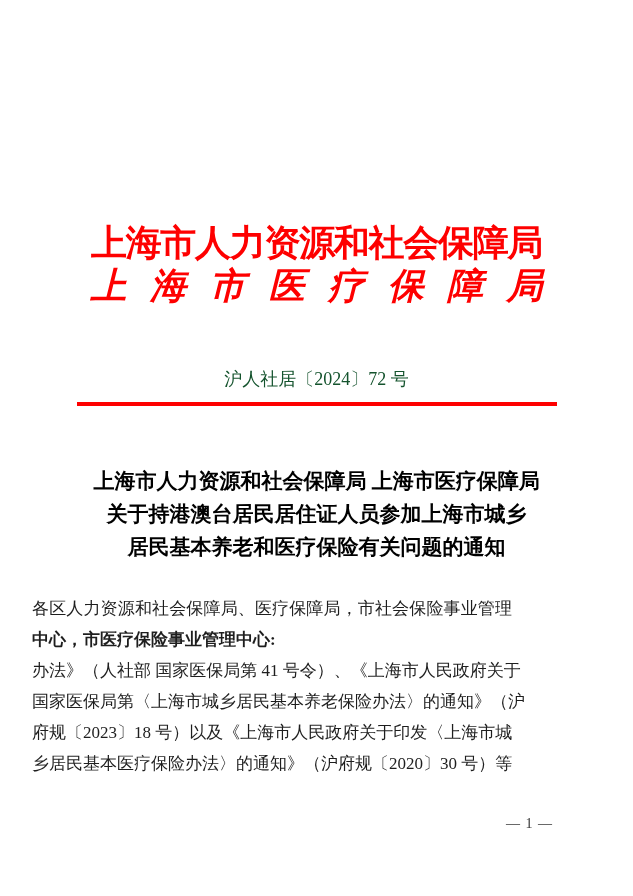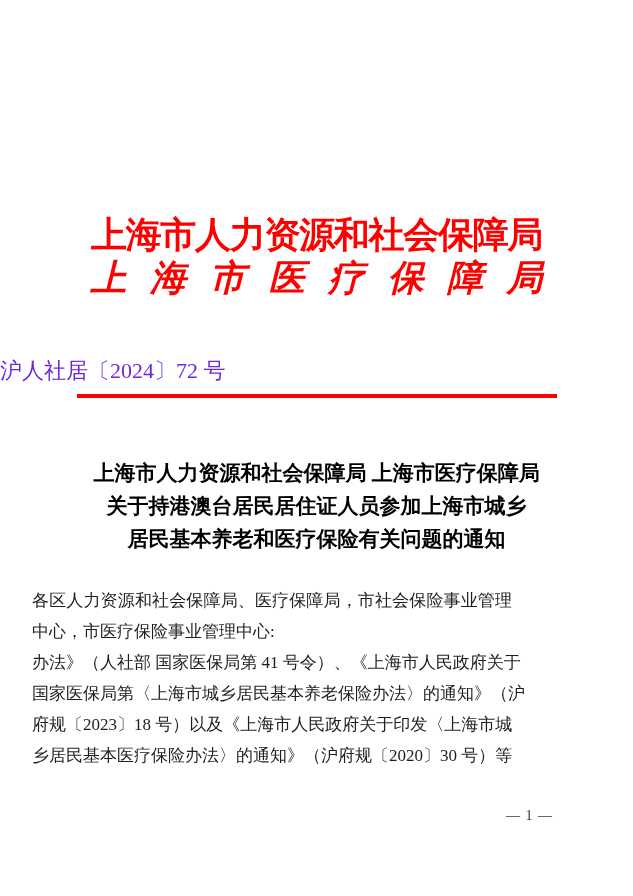--- a/index.html
+++ b/index.html
@@ -19,44 +19,45 @@
   .page {
     position: relative;
     width: 633px;
     height: 896px;
     background: #ffffff;
   }
   
   .letterhead {
     padding-top: 210px;
     width: 452px;
-    margin: 4px auto;
+    margin: 12px auto;
     color: var(--red);
     font-weight: bold;
   }
   .lh-line1 {
     font-size: 36px;
     line-height: 43px;
     letter-spacing: -1.3px;
     text-align: center;
     white-space: nowrap;
   }
   .lh-line2 {
     font-size: 36px;
     line-height: 43px;
     text-align: justify;
     text-align-last: justify;
     font-style: italic;
   }
   
   .doc-number {
     margin-top: 59px;
-    font-size: 22px;
+    text-align: center;
+    font-size: 18px;
     line-height: 24px;
-    color: #6d28d9;
+    color: #14532d;
   }
   
   .red-divider {
     width: 480px;
     height: 4px;
     margin: 11px auto 0 auto;
     background: var(--red);
   }
   
   .doc-title {
@@ -76,20 +77,21 @@
     color: #1e1e1e;
   }
   .bline {
     text-align: justify;
     text-align-last: justify;
     white-space: nowrap;
   }
   .bline.short {
     text-align: left;
     text-align-last: left;
+    font-weight: bold;
   }
   .bline.indent {
     text-indent: 2em;
   }
   
   .page-number {
     width: 480px;
     margin: 35px 0 0 73px;
     text-align: right;
     font-size: 14px;

